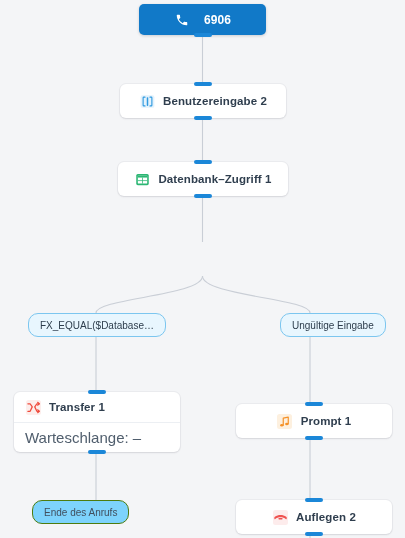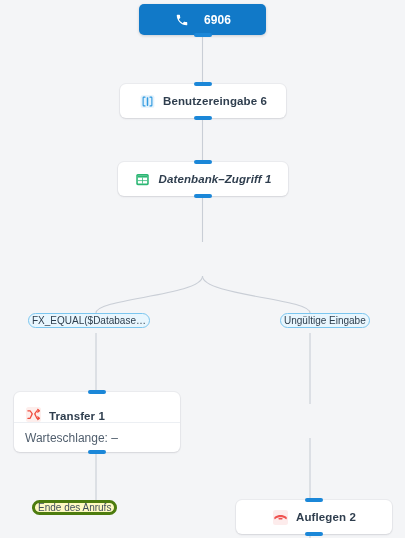--- a/index.html
+++ b/index.html
@@ -69,62 +69,61 @@
     left: 139px; top: 4px; width: 127px; height: 31px;
     background: #1179c8;
     border-radius: 5px;
     box-shadow: 0 1px 3px rgba(16,24,40,.18);
   }
   #node-start .node-row { height: 31px; gap: 14px; }
   #node-start .node-label { color: #ffffff; font-size: 12px; }
 
   
   #node-input    { left: 120px; top: 84px;  width: 166px; }
-  #node-db       { left: 118px; top: 162px; width: 170px; font-style: italic; }
+  #node-db       { left: 118px; top: 162px; width: 170px; }
   #node-state    { left: 124px; top: 242px; width: 162px; }
   #node-transfer { left: 14px;  top: 392px; width: 166px; height: 60px; }
   #node-prompt   { left: 236px; top: 404px; width: 156px; }
   #node-hangup   { left: 236px; top: 500px; width: 156px; }
 
   
   #node-transfer .node-row {
     justify-content: flex-start;
     height: 30px;
     padding-left: 11px;
-    align-items: flex-end;
   }
   .node-divider { height: 1px; background: #eceff3; }
   .node-sub {
     height: 29px;
     display: flex; align-items: center;
     padding-left: 11px;
-    font-size: 12px;
+    font-size: 15px;
     color: #505e6d;
     white-space: nowrap;
   }
 
   
   .pill {
     position: absolute;
-    height: 15px;
+    height: 24px;
     display: flex; align-items: center; justify-content: center;
-    padding: 0 3px;
+    padding: 0 11px;
     border-radius: 10px;
     font-size: 10px;
     white-space: nowrap;
     z-index: 3;
   }
   .pill.cond {
     background: #e8f6fe;
     border: 1px solid #7cc6ef;
     color: #2d3d4c;
   }
   .pill.end {
-    background: #fef9c3;
-    border: 3px solid #4d7c0f;
+    background: #7dd3fc;
+    border: 1px solid #4d7c0f;
     color: #414f5e;
   }
   #pill-left  { left: 28px;  top: 313px; }
   #pill-right { left: 246px; top: 313px; margin-left: 34px; }
   #pill-endcall { left: 32px; top: 500px; }
 </style>
 </head>
 <body>
 
 <div id="canvas">
@@ -170,21 +169,21 @@
     <div class="nub top"></div>
     <div class="node-row">
       <span class="ico">
         <svg width="15" height="15" viewBox="0 0 24 24">
           <rect x="1" y="2" width="22" height="20" rx="3" fill="#e4f2fc"></rect>
           <path d="M8 5H6a1 1 0 0 0-1 1v12a1 1 0 0 0 1 1h2" stroke="#2f9ae0" stroke-width="1.8" fill="none" stroke-linecap="round"></path>
           <path d="M16 5h2a1 1 0 0 1 1 1v12a1 1 0 0 1-1 1h-2" stroke="#2f9ae0" stroke-width="1.8" fill="none" stroke-linecap="round"></path>
           <rect x="10.8" y="5" width="2.4" height="14" rx="1.1" fill="#2f9ae0"></rect>
         </svg>
       </span>
-      <span class="node-label">Benutzereingabe 6</span>
+      <span class="node-label">Benutzereingabe 2</span>
     </div>
     <div class="nub bottom"></div>
   </div>
 
   <div class="node" id="node-db">
     <div class="nub top"></div>
     <div class="node-row">
       <span class="ico">
         <svg width="15" height="15" viewBox="0 0 24 24">
           <rect x="2" y="3" width="20" height="18" rx="2.5" fill="#2bb673"></rect>
@@ -218,20 +217,35 @@
           <path d="M18.6 3.6L21.4 6l-2.8 2.4M18.6 15.6L21.4 18l-2.8 2.4" stroke="#ef4b3c" stroke-width="1.8" fill="none" stroke-linecap="round" stroke-linejoin="round"></path>
         </svg>
       </span>
       <span class="node-label">Transfer 1</span>
     </div>
     <div class="node-divider"></div>
     <div class="node-sub">Warteschlange: –</div>
     <div class="nub bottom"></div>
   </div>
 
+  <div class="node" id="node-prompt">
+    <div class="nub top"></div>
+    <div class="node-row">
+      <span class="ico">
+        <svg width="15" height="15" viewBox="0 0 24 24">
+          <rect x="0" y="0" width="24" height="24" rx="4" fill="#fdf0df"></rect>
+          <path d="M10 18V6.5l8-1.6V16" stroke="#f59128" stroke-width="1.9" fill="none" stroke-linecap="round" stroke-linejoin="round"></path>
+          <ellipse cx="7.6" cy="18" rx="2.6" ry="2.1" fill="#f59128"></ellipse>
+          <ellipse cx="15.6" cy="16" rx="2.6" ry="2.1" fill="#f59128"></ellipse>
+        </svg>
+      </span>
+      <span class="node-label">Prompt 1</span>
+    </div>
+    <div class="nub bottom"></div>
+  </div>
 
   <div class="pill end" id="pill-endcall">
     <span>Ende des Anrufs</span>
   </div>
 
   <div class="node" id="node-hangup">
     <div class="nub top"></div>
     <div class="node-row">
       <span class="ico">
         <svg width="15" height="15" viewBox="0 0 24 24">

